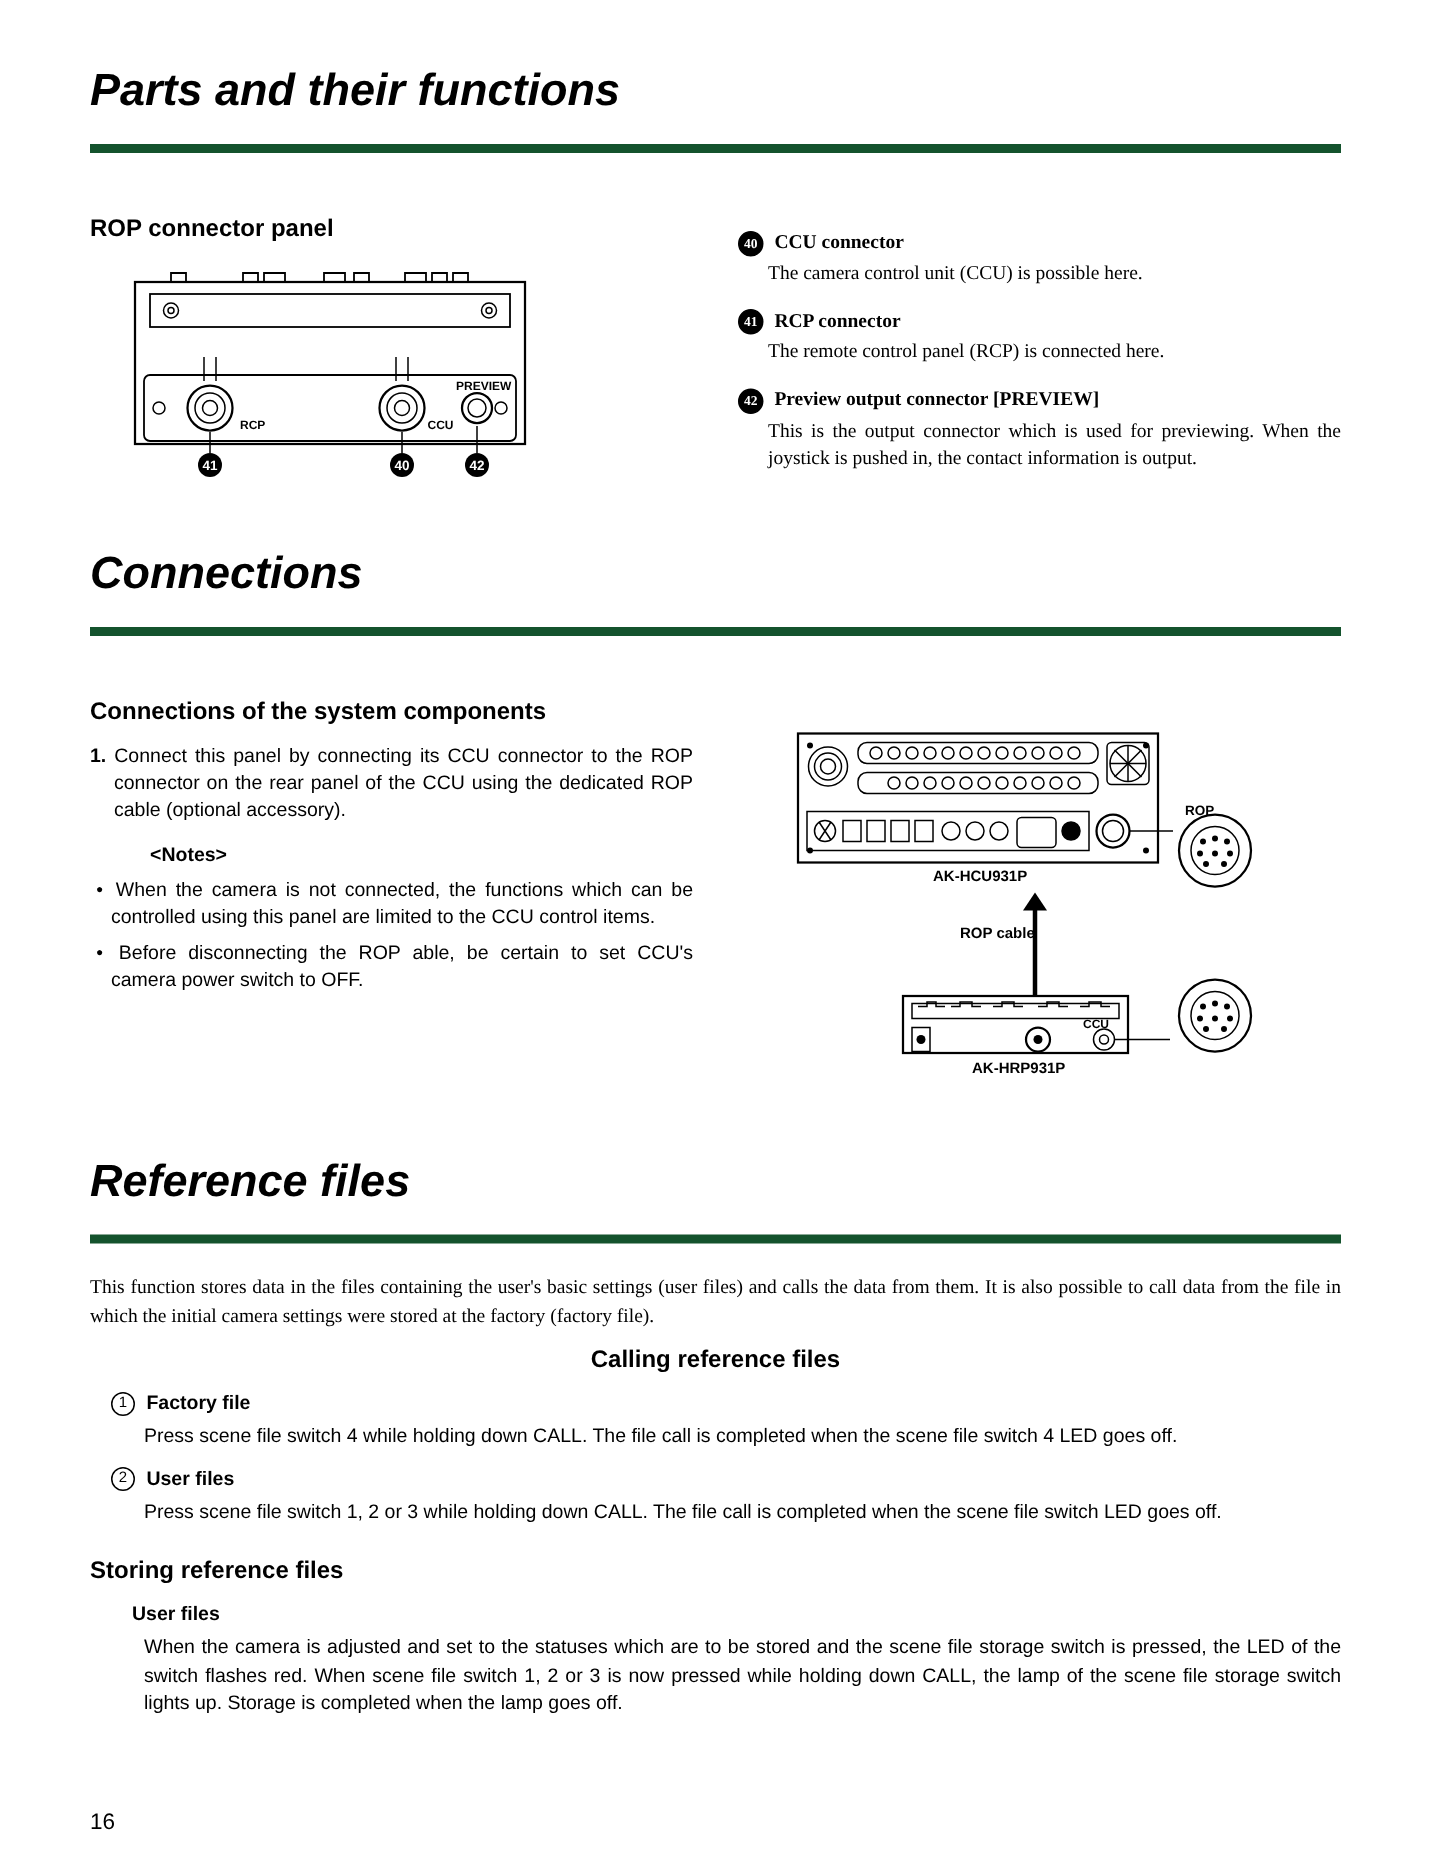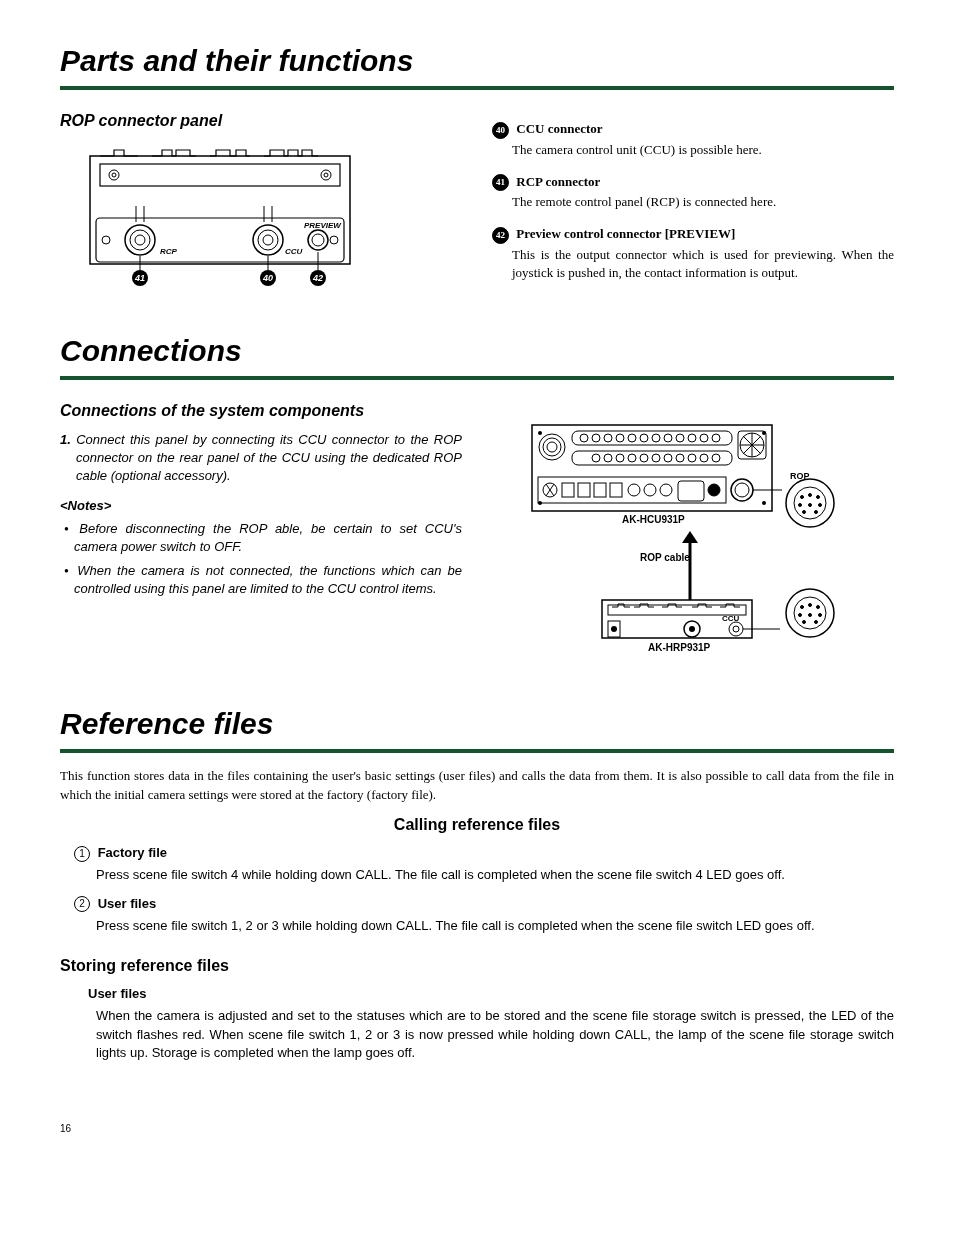--- a/index.html
+++ b/index.html
@@ -11,40 +11,40 @@
     width: 954px;
     box-sizing: border-box;
     font-size: 13px;
     line-height: 1.4;
   }
   h1.section-title {
     font-family: Arial, Helvetica, sans-serif;
     font-style: italic;
     font-weight: bold;
     font-size: 30px;
-    margin: 0 0 0 0;
-    border-bottom: 4px solid #14532d;
-    padding-bottom: 4px;
+    margin: 0 0 20px 0;
+    border-bottom: 6px solid #14532d;
+    padding-bottom: 14px;
   }
   h2.sub-title {
     font-weight: bold;
     font-size: 16px;
     margin: 20px 0 8px 0;
   }
   h3.item-title {
     font-weight: bold;
     font-size: 13px;
     margin: 0;
     display: inline;
   }
   .two-col {
     display: flex;
     gap: 30px;
   }
-  .col-left { flex: 1; font-style: italic; }
+  .col-left { flex: 1; }
   .col-right { flex: 1; }
   .circled {
     display: inline-block;
     border: 1.5px solid #000;
     border-radius: 50%;
     width: 15px;
     height: 15px;
     font-size: 9px;
     font-weight: bold;
     text-align: center;
@@ -70,29 +70,29 @@
   }
   .desc {
     margin: 2px 0 14px 20px;
     font-size: 13px;
     text-align: justify;
   }
   .conn-item { margin-bottom: 4px; font-family: Liberation Serif, serif; }
   ol.numlist { padding-left: 0; margin: 6px 0; list-style: none; }
   ol.numlist li { margin-bottom: 8px; text-align: justify; padding-left: 16px; text-indent: -16px;}
   ol.numlist li .num { font-weight: bold; }
-  .notes-title { font-weight: bold; font-size: 13px; margin-top: 12px;}
+  .notes-title { font-weight: bold; font-size: 13px; margin-top: 12px; margin-left: 40px;}
   ul.bullets { margin: 4px 0 0 0; padding-left: 14px; }
   ul.bullets li { text-align: justify; margin-bottom: 6px; list-style: none; text-indent: -10px;}
   ul.bullets li::before { content: "\25CF"; font-size: 8px; margin-right: 6px; position: relative; top:-2px;}
   .intro-para { text-align: justify; margin: 14px 0 6px 0; font-size: 13px; font-family: Liberation Serif, serif;}
   .ref-item { margin: 6px 0 0 14px; }
   .ref-item .ref-head { font-weight: bold; }
   .ref-body { margin: 4px 0 10px 22px; text-align: justify;}
-  .page-num { font-size: 10px; margin-top: 60px;}
+  .page-num { font-size: 15px; margin-top: 60px;}
   .diagram-box { margin-top: 10px; }
   .small-label { font-size: 8px; font-weight: bold;}
   .diagram-svg { display:block; }
   .spacer-big { height: 28px; }
 </style>
 </head>
 <body>
 
 <h1 class="section-title">Parts and their functions</h1>
 
@@ -166,40 +166,40 @@
       <h3 class="item-title">CCU connector</h3>
       <div class="desc">The camera control unit (CCU) is possible here.</div>
     </div>
     <div class="conn-item">
       <span class="circled">41</span>
       <h3 class="item-title">RCP connector</h3>
       <div class="desc">The remote control panel (RCP) is connected here.</div>
     </div>
     <div class="conn-item">
       <span class="circled">42</span>
-      <h3 class="item-title">Preview control connector [PREVIEW]</h3>
+      <h3 class="item-title">Preview output connector [PREVIEW]</h3>
       <div class="desc">This is the output connector which is used for previewing. When the joystick is pushed in, the contact information is output.</div>
     </div>
   </div>
 </div>
 
 <div class="spacer-big"></div>
 
 <h1 class="section-title">Connections</h1>
 
 <div class="two-col">
   <div class="col-left">
     <h2 class="sub-title">Connections of the system components</h2>
     <ol class="numlist">
       <li><span class="num">1. </span><span>Connect this panel by connecting its CCU connector to the ROP connector on the rear panel of the CCU using the dedicated ROP cable (optional accessory).</span></li>
     </ol>
     <div class="notes-title">&lt;Notes&gt;</div>
     <ul class="bullets">
+      <li><span>When the camera is not connected, the functions which can be controlled using this panel are limited to the CCU control items.</span></li>
       <li><span>Before disconnecting the ROP able, be certain to set CCU's camera power switch to OFF.</span></li>
-      <li><span>When the camera is not connected, the functions which can be controlled using this panel are limited to the CCU control items.</span></li>
     </ul>
   </div>
 
   <div class="col-right" style="padding-top:35px;">
     <div>
       <svg class="diagram-svg" width="360" height="260" viewBox="0 0 360 260">
 
         <rect x="40" y="10" width="240" height="86" fill="none" stroke="#000" stroke-width="1.5"></rect>
 
         <circle cx="48" cy="18" r="2" fill="#000"></circle>

